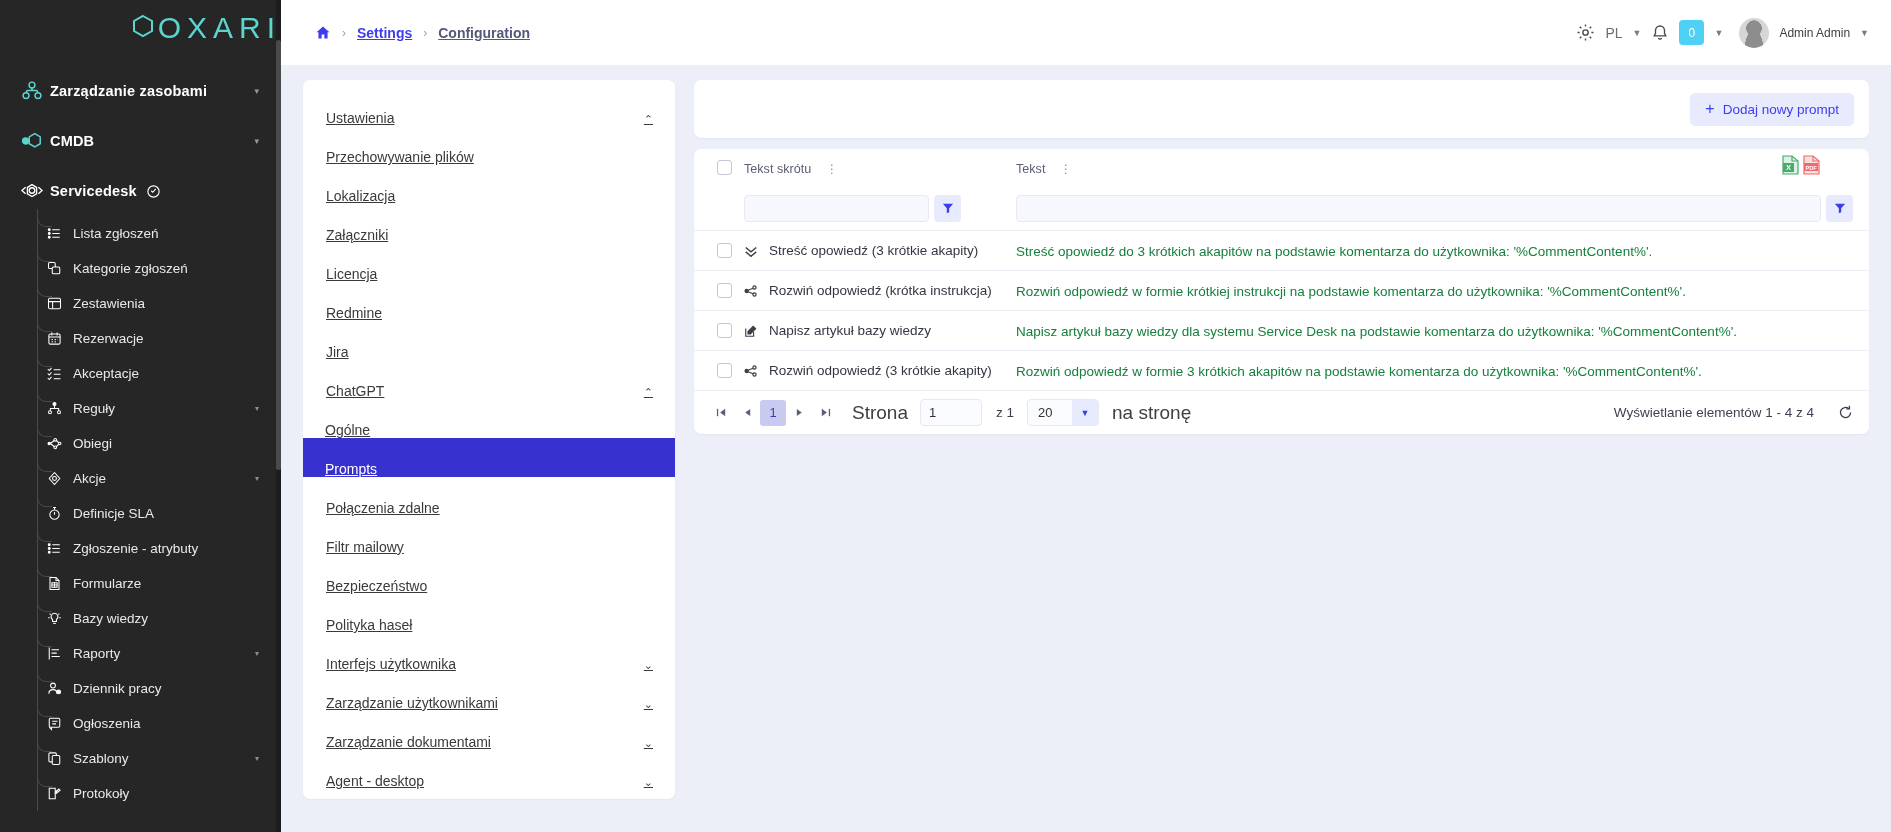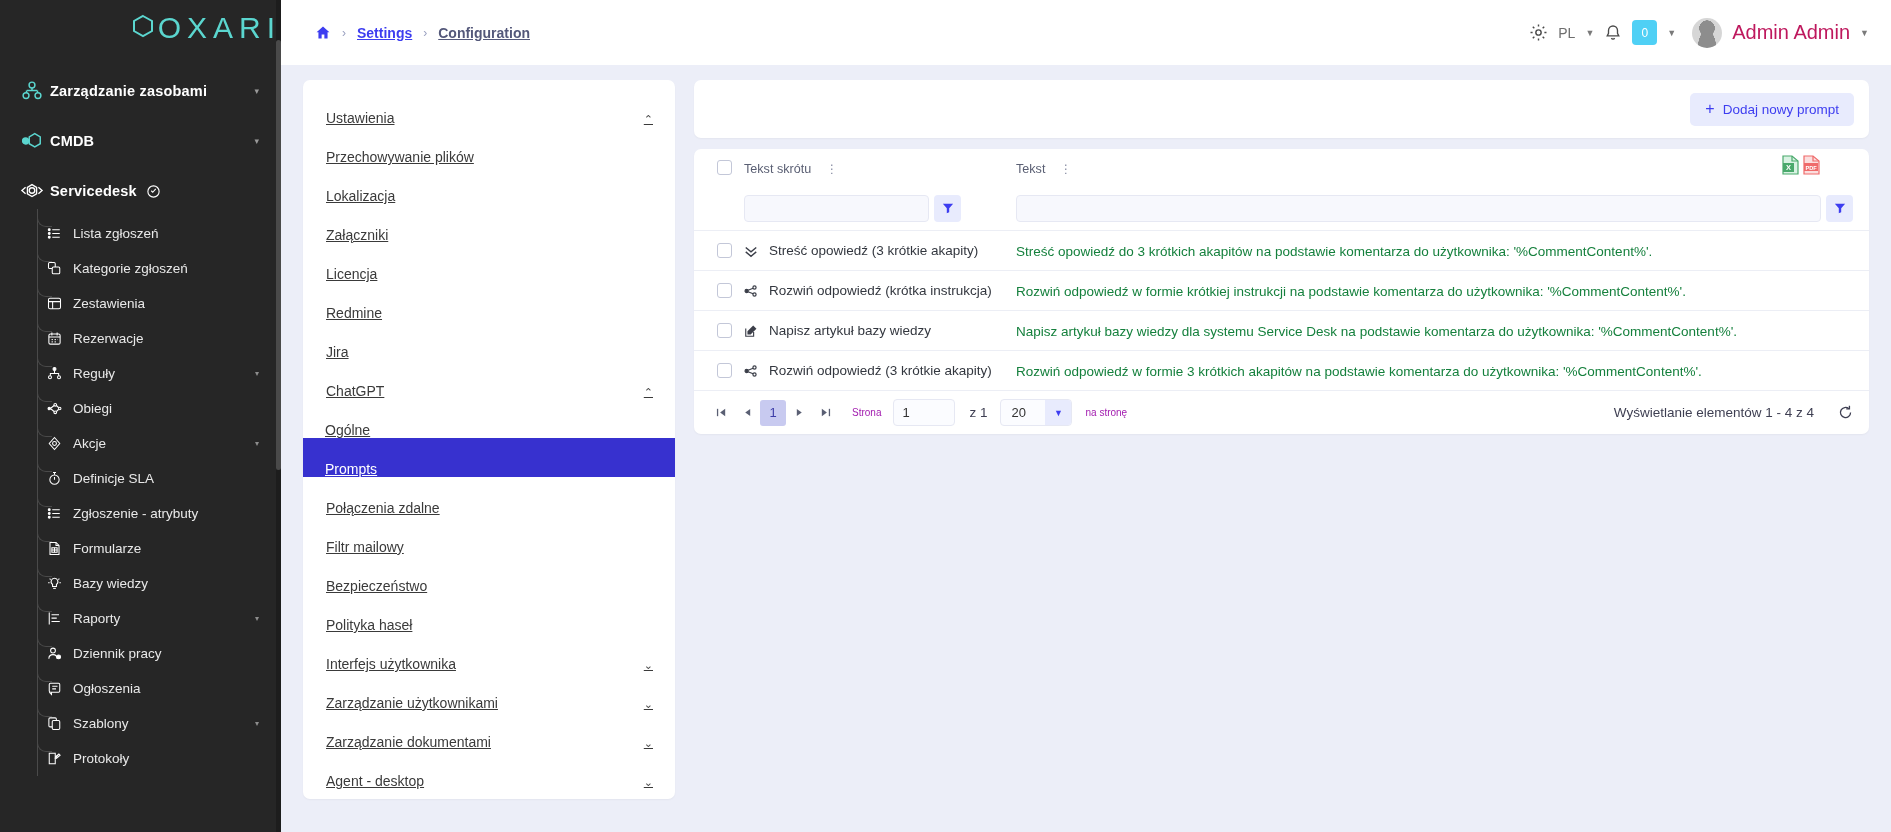--- a/index.html
+++ b/index.html
@@ -91,21 +91,21 @@
     min-width:25px; height:25px; display:flex; align-items:center; justify-content:center;
     padding: 0 6px; cursor:pointer;
   }
   .avatar {
     width:30px; height:30px; border-radius:50%;
     background: radial-gradient(circle at 50% 34%, #8d8d8d 0 31%, transparent 32%),
                 radial-gradient(ellipse at 50% 108%, #8d8d8d 0 44%, transparent 45%),
                 #d6d6d6;
     margin-left: 6px;
   }
-  .user-name { color:#be185d; font-size:20px; cursor:pointer;}
+  .user-name { color:#404040; font-size:12px; cursor:pointer;}
 
   
   .content { flex:1; display:flex; padding: 15px 22px 0 22px; gap: 19px; overflow:hidden;}
 
   
   .settings-card {
     width: 372px; min-width:372px; background:#fff; border-radius: 7px;
     padding: 7px 0 10px 0; align-self:flex-start; max-height: 830px;
     box-shadow: 0 1px 2px rgba(0,0,0,.04);
   }
@@ -172,21 +172,21 @@
   }
   .pg-btn {
     width: 26px; height: 26px; display:flex; align-items:center; justify-content:center;
     color:#5a5f73; font-size:11px; cursor:pointer; border-radius:3px;
   }
   .pg-num {
     min-width: 26px; height:26px; background:#c8caf0; color:#3e3ea8;
     display:flex; align-items:center; justify-content:center; border-radius:3px;
     font-size:13px; cursor:pointer; padding:0 7px;
   }
-  .pg-text { color:#a21caf; font-size:10px; margin-left: 14px; }
+  .pg-text { color:#404040; font-size:19px; margin-left: 14px; }
   .pg-input {
     margin-left: 12px; width: 62px; height: 27px; border:1px solid #e6e8f3; background:#fbfcff;
     border-radius:4px; font-family:inherit; font-size:13px; padding:0 8px; color:#333;
   }
   .pg-of { color:#3e3f52; font-size:13.5px; margin-left: 14px; }
   .pg-select {
     margin-left: 13px; display:flex; align-items:center; height:27px;
     border:1px solid #e6e8f3; background:#fbfcff; border-radius:4px; cursor:pointer;
   }
   .pg-select .val { font-size:13px; color:#333; padding: 0 14px 0 10px; min-width:44px;}
@@ -288,20 +288,28 @@
         </div>
         <div class="sub-item">
           <span class="sicon">
               <svg width="15" height="15" viewBox="0 0 20 20" fill="none" stroke="#fff" stroke-width="1.4">
                 <rect x="2.5" y="4" width="15" height="13.5" rx="2"></rect>
                 <path d="M2.5 8h15M6.5 2v4M13.5 2v4"></path>
                 <path d="M6 11.5h2M10 11.5h2M14 11.5h0.5M6 14.5h2M10 14.5h2" stroke-width="1.3"></path>
               </svg>
             </span>
           <span class="slabel">Rezerwacje</span>
+        </div>
+        <div class="sub-item">
+          <span class="sicon">
+              <svg width="15" height="15" viewBox="0 0 20 20" fill="none" stroke="#fff" stroke-width="1.4">
+                <path d="M1 4l2 2 3-3.5M1 10l2 2 3-3.5M1 16l2 2 3-3.5M9 5h9M9 11h9M9 17h9"></path>
+              </svg>
+            </span>
+          <span class="slabel">Akceptacje</span>
         </div>
         <div class="sub-item">
           <span class="sicon">
               <svg width="15" height="15" viewBox="0 0 20 20" fill="none" stroke="#fff" stroke-width="1.4">
                 <circle cx="10" cy="4" r="2" fill="#fff"></circle>
                 <circle cx="4" cy="15" r="2"></circle>
                 <circle cx="16" cy="15" r="2"></circle>
                 <path d="M10 6v4M10 10H4.5v3M10 10h5.5v3"></path>
               </svg>
             </span>

